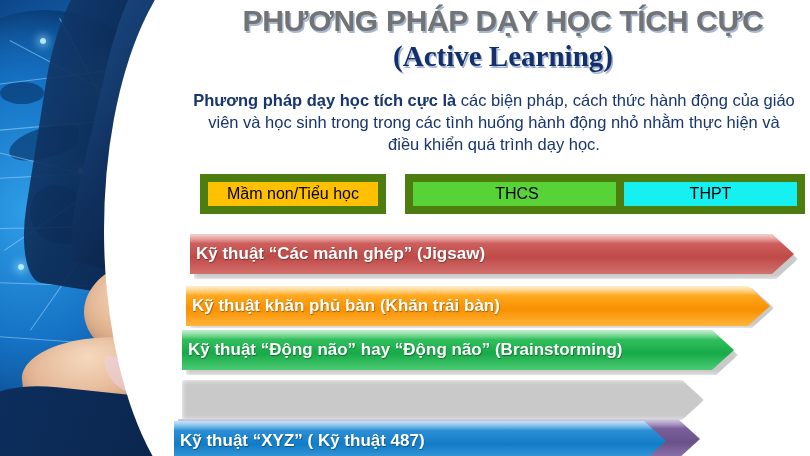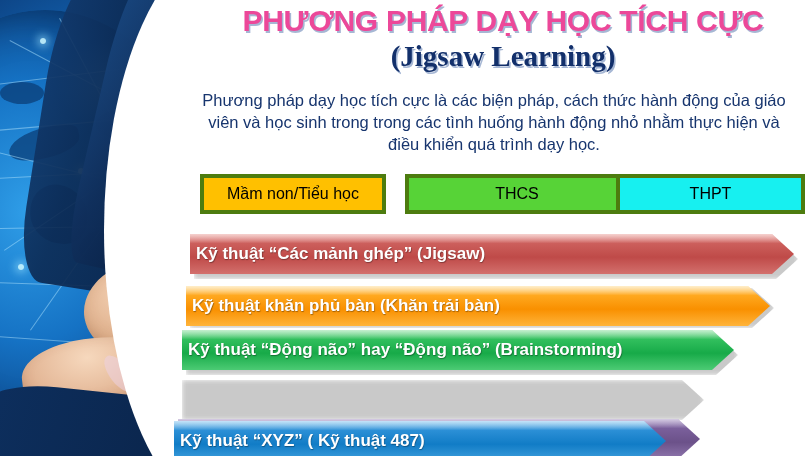--- a/index.html
+++ b/index.html
@@ -141,21 +141,21 @@
     position: absolute;
     left: 196px; top: 4px;
     width: 614px;
     text-align: center;
   }
   .main-title {
     font-family: "Liberation Sans", sans-serif;
     font-weight: bold;
     font-size: 30px;
     letter-spacing: -0.3px;
-    color: #ec4899;
+    color: #737373;
     text-shadow: 1.5px 1.5px 0 rgba(150,170,205,0.85);
     line-height: 1.12;
     white-space: nowrap;
   }
   .sub-title {
     font-family: "Liberation Serif", serif;
     font-weight: bold;
     font-size: 29px;
     color: #13306b;
     text-shadow: 1.5px 1.5px 0 rgba(150,170,205,0.85);
@@ -167,28 +167,28 @@
   #paragraph {
     position: absolute;
     left: 192px; top: 90px;
     width: 604px;
     font-family: "Liberation Sans", sans-serif;
     font-size: 16.5px;
     line-height: 1.32;
     color: #17356e;
     text-align: center;
   }
-  #paragraph b { font-weight: normal; }
+  #paragraph b { font-weight: bold; }
 
   
   .level-box {
     position: absolute;
     top: 174px;
     height: 40px;
-    border: 4px solid #4d7c0f;
+    border: 8px solid #4d7c0f;
     box-sizing: border-box;
     display: flex;
     align-items: center;
     justify-content: center;
     font-family: "Liberation Sans", sans-serif;
     font-size: 16px;
     color: #000000;
   }
   #box-0 { left: 200px; width: 186px; background: #ffc000; }
   #box-1 { left: 405px; width: 224px; background: #57d337; }
@@ -276,21 +276,21 @@
     <div class="hand-a"></div>
     <div class="hand-b"></div>
     <div class="finger f1"></div>
     <div class="finger f2"></div>
     <div class="cuff"></div>
     <div class="arcmask"></div>
   </div>
 
   <div id="title-block">
     <div class="main-title">PHƯƠNG PHÁP DẠY HỌC TÍCH CỰC</div>
-    <div class="sub-title">(Jigsaw Learning)</div>
+    <div class="sub-title">(Active Learning)</div>
   </div>
 
   <div id="paragraph"><b>Phương pháp dạy học tích cực là</b><span> các biện pháp, cách thức hành động của giáo viên và học sinh trong trong các tình huống hành động nhỏ nhằm thực hiện và điều khiển quá trình dạy học.</span></div>
 
   <div class="level-box" id="box-0">
     <span>Mầm non/Tiểu học</span>
   </div>
   <div class="level-box" id="box-1">
     <span>THCS</span>
   </div>

